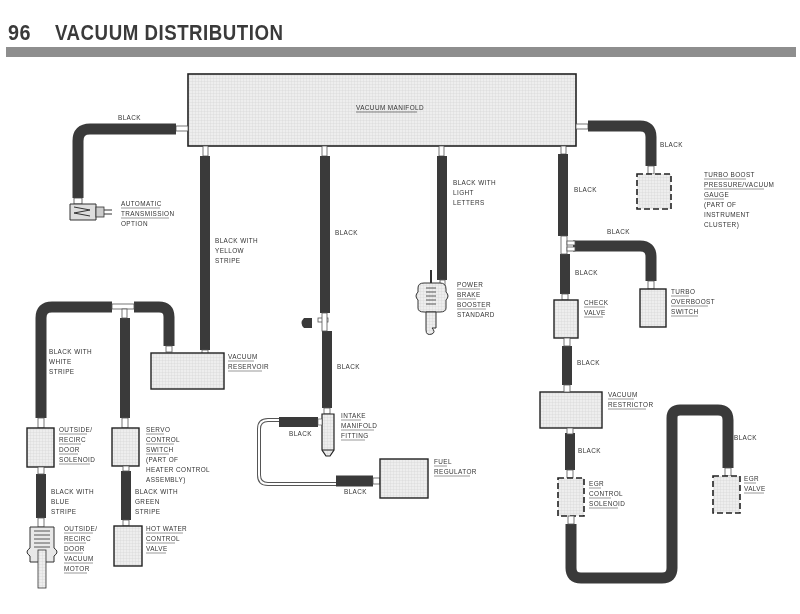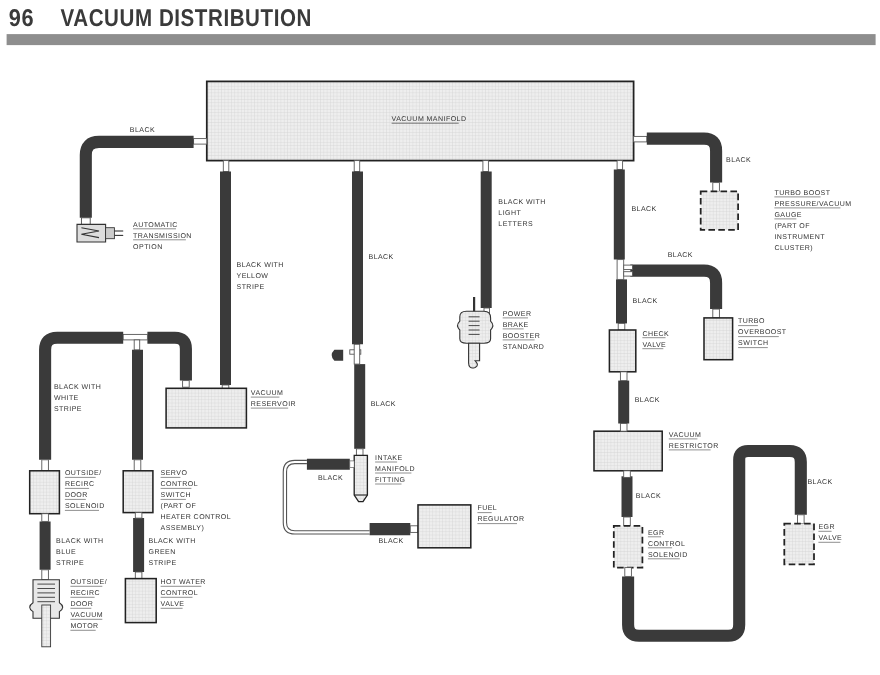--- a/index.html
+++ b/index.html
@@ -1,17 +1,17 @@
 <!DOCTYPE html>
 <html><head>
 <meta charset="utf-8">
 <style>
   html, body { margin:0; padding:0; background:#ffffff; }
   body { width:800px; height:614px; position:relative; overflow:hidden; font-family:"Liberation Sans", sans-serif; }
-  .page-header { position:absolute; left:0; top:0; width:686px; height:46px; }
+  .page-header { position:absolute; left:0; top:16px; width:686px; height:46px; }
   .page-num { position:absolute; left:8px; top:4px; font-family:"Liberation Sans", sans-serif; font-weight:bold; font-size:22px; color:#3a3a3a; letter-spacing:0.5px; transform:scaleX(0.9); transform-origin:left; }
   .page-title { position:absolute; left:55px; top:4px; font-family:"Liberation Sans", sans-serif; font-weight:bold; font-size:22px; color:#3a3a3a; letter-spacing:0.6px; transform:scaleX(0.85); transform-origin:left; }
   .title-bar { position:absolute; left:6px; top:31px; width:790px; height:10px; background:#8e8e8e; }
   svg#diagram { position:absolute; left:0; top:0; }
   .lbl { font-family:"Liberation Sans", sans-serif; font-size:6.4px; fill:#333; letter-spacing:0.4px; }
 </style>
 </head>
 <body>
 
 <div class="page-header">

